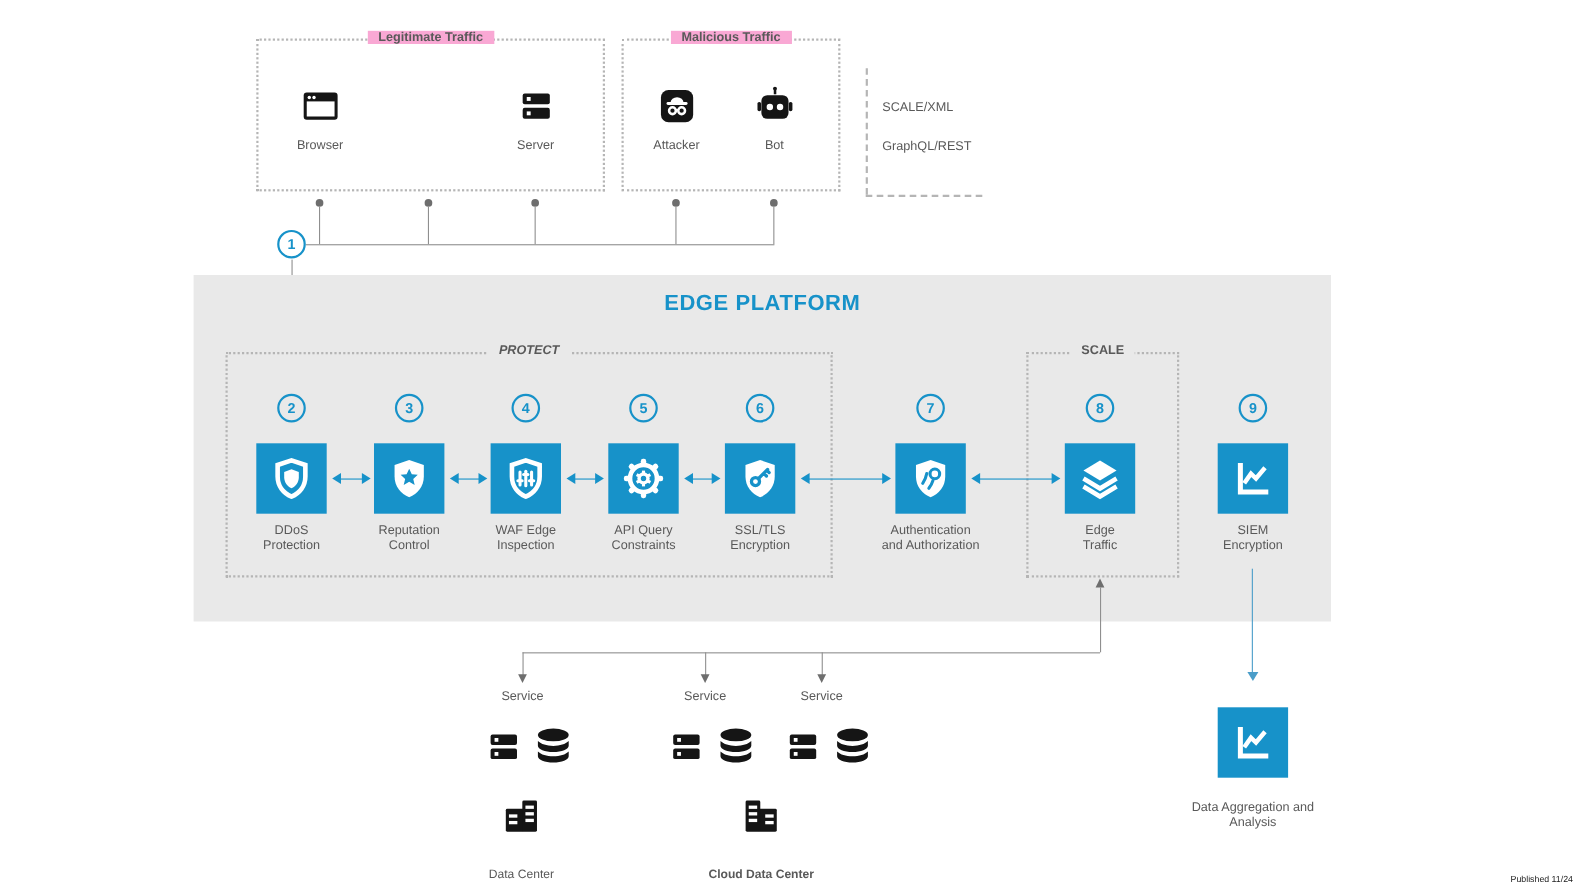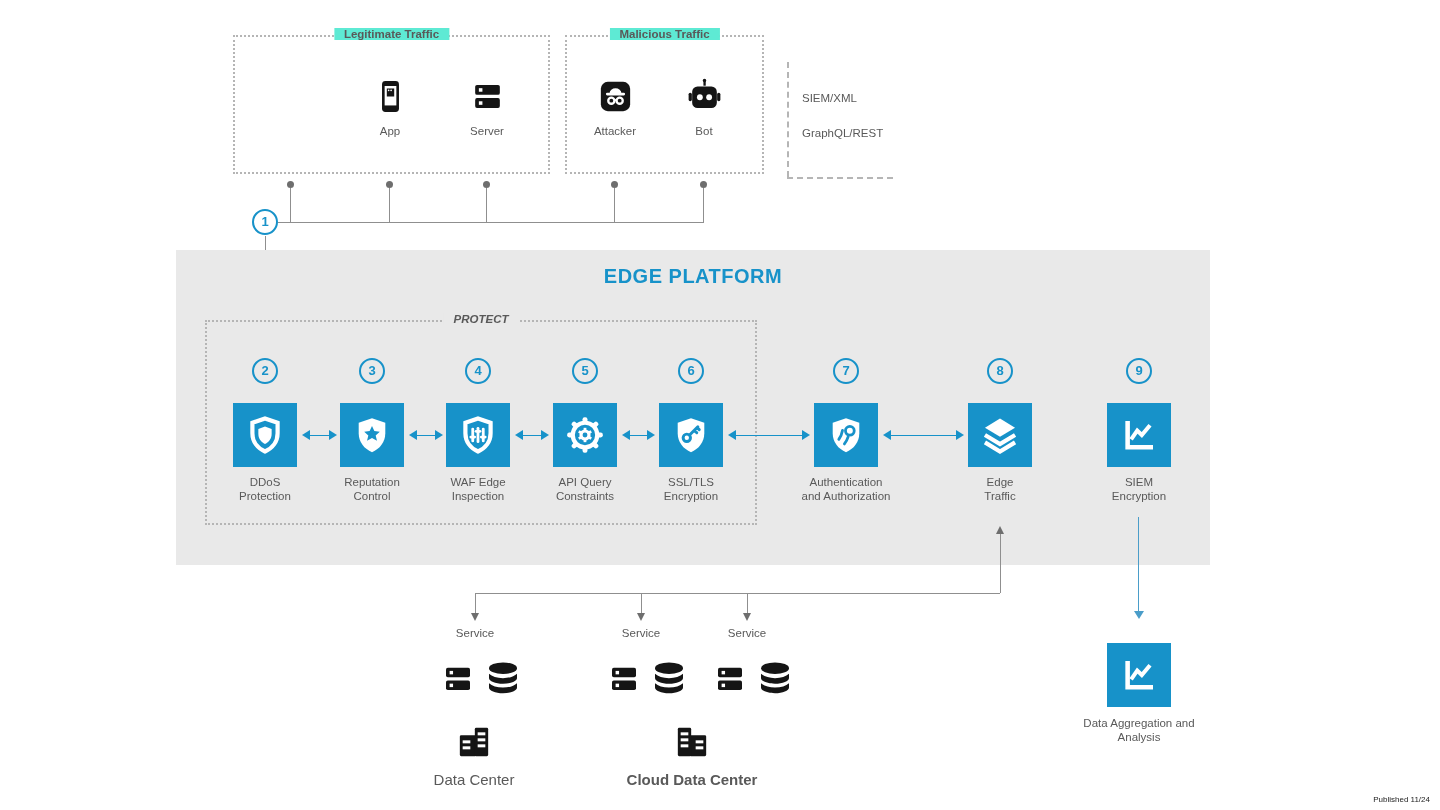--- a/index.html
+++ b/index.html
@@ -2,21 +2,21 @@
 <html><head>
 <meta charset="utf-8">
 <style>
   html,body{margin:0;padding:0;background:#fff;}
   .canvas{position:relative;width:1440px;height:810px;background:#fff;overflow:hidden;
           font-family:"Liberation Sans",sans-serif;color:#595959;}
   .abs{position:absolute;}
   
   .dotbox{position:absolute;border:2px dotted #b5b5b5;}
   .boxlabel{position:absolute;top:-9px;left:50%;transform:translateX(-50%);
-            background:#5eead4;padding:0 10px;font-size:11.5px;font-weight:bold;color:#595959;white-space:nowrap;}
+            background:#f9a8d4;padding:0 10px;font-size:11.5px;font-weight:bold;color:#595959;white-space:nowrap;}
   .boxlabel.on-gray{background:#e9e9e9;}
   
   .dash-v{position:absolute;border-left:2px dashed #b5b5b5;}
   .dash-h{position:absolute;border-top:2px dashed #b5b5b5;}
   .proto-text{position:absolute;font-size:11.5px;color:#595959;white-space:nowrap;}
   
   .node{position:absolute;width:80px;text-align:center;}
   .node .nlabel{display:block;margin-top:6px;font-size:11.5px;color:#595959;}
   
   .hline{position:absolute;height:0;border-top:1px solid #8f8f8f;}
@@ -45,44 +45,43 @@
   .darrow{position:absolute;height:11px;}
   .darrow .dline{position:absolute;top:4.7px;left:6px;right:6px;height:1.6px;background:#1792c9;}
   .darrow:before,.darrow:after{content:"";position:absolute;top:0;width:0;height:0;
      border-top:5.5px solid transparent;border-bottom:5.5px solid transparent;}
   .darrow:before{left:0;border-right:8px solid #1792c9;}
   .darrow:after{right:0;border-left:8px solid #1792c9;}
   
   .svc-label{position:absolute;width:70px;text-align:center;font-size:11.5px;color:#595959;}
   .svc-icons{position:absolute;display:flex;align-items:center;gap:6px;}
   .dc{position:absolute;width:150px;text-align:center;}
-  .dc .dlabel{display:block;margin-top:5px;font-size:15px;color:#595959;}
+  .dc .dlabel{display:block;margin-top:22px;font-size:11px;color:#595959;}
   .agg{position:absolute;width:160px;text-align:center;}
   .agg .sq{width:64px;height:64px;background:#1792c9;margin:0 auto;display:flex;align-items:center;justify-content:center;}
-  .agg .alabel{margin-top:9px;font-size:11.5px;line-height:14px;color:#595959;}
+  .agg .alabel{margin-top:20px;font-size:11.5px;line-height:14px;color:#595959;}
   .published{position:absolute;right:10px;top:795px;font-size:8px;color:#222;font-weight:normal;}
   .flipx{transform:scaleX(-1);}
 </style>
 </head>
 <body>
 
 <div class="canvas">
 
   <div class="dotbox" style="left:233px;top:35px;width:313px;height:135px;">
     <span class="boxlabel">Legitimate Traffic</span>
   </div>
-  <div class="node" style="left:350px;top:78px;">
+  <div class="node" style="left:251px;top:78px;">
     <svg width="37" height="37" viewBox="0 0 24 24">
-      <rect x="6.5" y="2" width="11" height="20" rx="2.2" fill="#151515"></rect>
-      <rect x="8.2" y="5.2" width="7.6" height="12.6" fill="#fff"></rect>
-      <rect x="9.6" y="6.8" width="4.8" height="5.2" fill="#151515"></rect>
-      <circle cx="10.8" cy="8" r="0.55" fill="#fff"></circle>
-        <circle cx="12.4" cy="8" r="0.55" fill="#fff"></circle>
-    </svg>
-    <span class="nlabel">App</span>
+      <rect x="2" y="4" width="20" height="16" rx="1.8" fill="#151515"></rect>
+      <circle cx="5.3" cy="6.9" r="1" fill="#fff"></circle>
+        <circle cx="8.1" cy="6.9" r="1" fill="#fff"></circle>
+      <rect x="3.8" y="9.2" width="16.4" height="8.9" fill="#fff"></rect>
+    </svg>
+    <span class="nlabel">Browser</span>
   </div>
   <div class="node" style="left:447px;top:78px;">
     <svg width="37" height="37" viewBox="0 0 24 24">
       <rect x="4" y="4.5" width="16" height="6.4" rx="1.2" fill="#151515"></rect>
       <rect x="4" y="13" width="16" height="6.4" rx="1.2" fill="#151515"></rect>
       <rect x="6.4" y="6.6" width="2.3" height="2.3" fill="#fff"></rect>
       <rect x="6.4" y="15.1" width="2.3" height="2.3" fill="#fff"></rect>
     </svg>
     <span class="nlabel">Server</span>
   </div>
@@ -109,21 +108,21 @@
       <rect x="5.8" y="9.6" width="12.4" height="1.7" rx="0.85" fill="#fff"></rect>
       <circle cx="9.3" cy="14.7" r="2" fill="none" stroke="#fff" stroke-width="1.5"></circle>
       <circle cx="14.7" cy="14.7" r="2" fill="none" stroke="#fff" stroke-width="1.5"></circle>
       <path d="M11.3 14.3 h1.4" stroke="#fff" stroke-width="1.2"></path>
     </svg>
     <span class="nlabel">Attacker</span>
   </div>
 
   <div class="dash-v" style="left:787px;top:62px;height:115px;"></div>
   <div class="dash-h" style="left:787px;top:177px;width:106px;"></div>
-  <span class="proto-text" style="left:802px;top:92px;">SIEM/XML</span>
+  <span class="proto-text" style="left:802px;top:92px;">SCALE/XML</span>
   <span class="proto-text" style="left:802px;top:127px;">GraphQL/REST</span>
 
   <div class="dot" style="left:287px;top:181px;"></div>
   <div class="dot" style="left:386px;top:181px;"></div>
   <div class="dot" style="left:483px;top:181px;"></div>
   <div class="dot" style="left:611px;top:181px;"></div>
   <div class="dot" style="left:700px;top:181px;"></div>
   <div class="vline" style="left:290px;top:188px;height:34px;"></div>
   <div class="vline" style="left:389px;top:188px;height:34px;"></div>
   <div class="vline" style="left:486px;top:188px;height:34px;"></div>
@@ -133,20 +132,23 @@
 
   <span class="numcircle on-white abs" style="left:252px;top:209px;">1</span>
   <div class="vline" style="left:265px;top:236px;height:70px;"></div>
   <div class="arr-down" style="left:261px;top:306px;"></div>
 
   <div class="platform"></div>
   <div class="platform-title">EDGE PLATFORM</div>
 
   <div class="dotbox" style="left:205px;top:320px;width:548px;height:201px;font-style:italic;">
     <span class="boxlabel on-gray">PROTECT</span>
+  </div>
+  <div class="dotbox" style="left:933px;top:320px;width:135px;height:201px;">
+    <span class="boxlabel on-gray">SCALE</span>
   </div>
 
   <div class="station" style="left:205px;top:358px;">
     <span class="numcircle">2</span>
     <div class="sq">
       <svg width="42" height="42" viewBox="0 0 24 24">
         <path d="M12 2.6 L19.2 5 V11 C19.2 15.9 16.2 19.6 12 21.4 C7.8 19.6 4.8 15.9 4.8 11 V5 Z" fill="none" stroke="#fff" stroke-width="2.4"></path>
         <path d="M12 7.2 L15.8 8.6 V11.4 C15.8 14 14.2 16.1 12 17.1 C9.8 16.1 8.2 14 8.2 11.4 V8.6 Z" fill="#fff"></path>
       </svg>
     </div>

